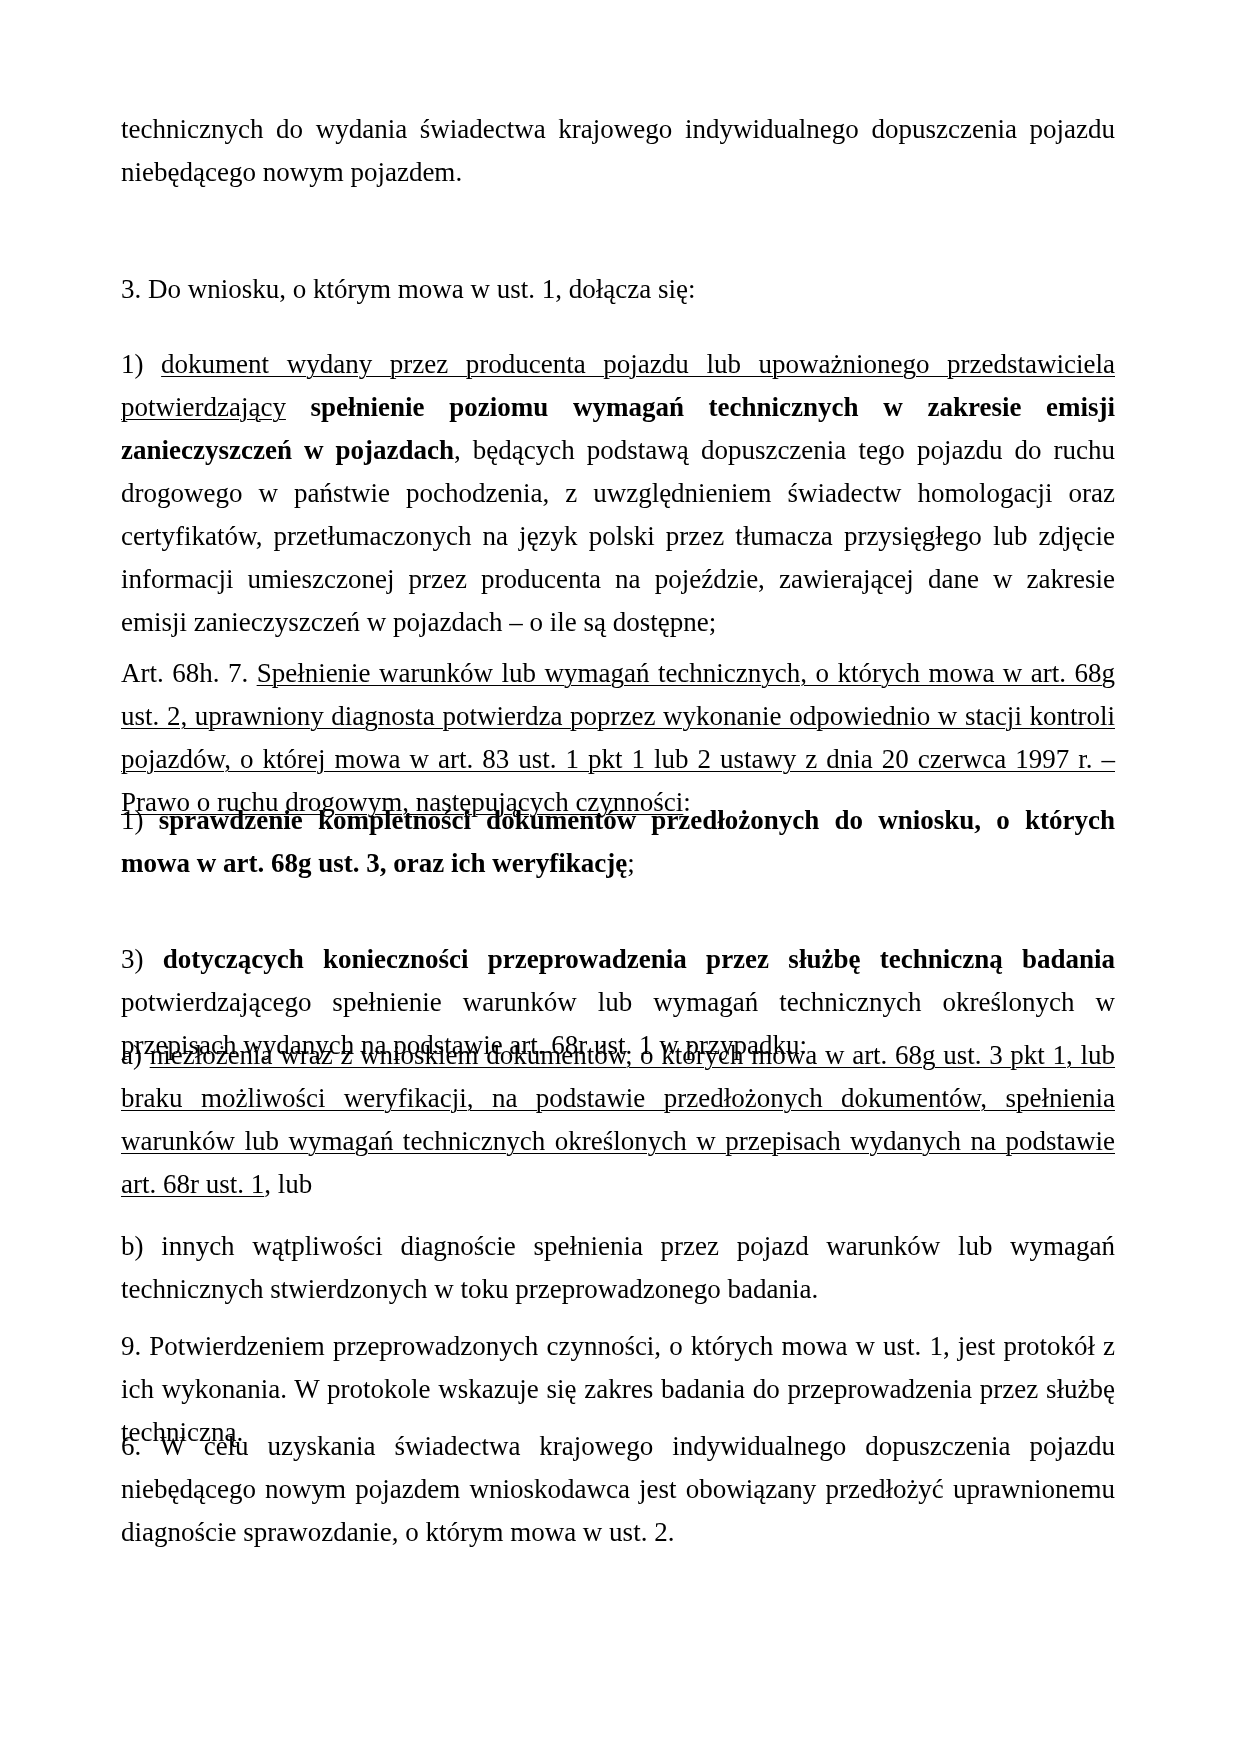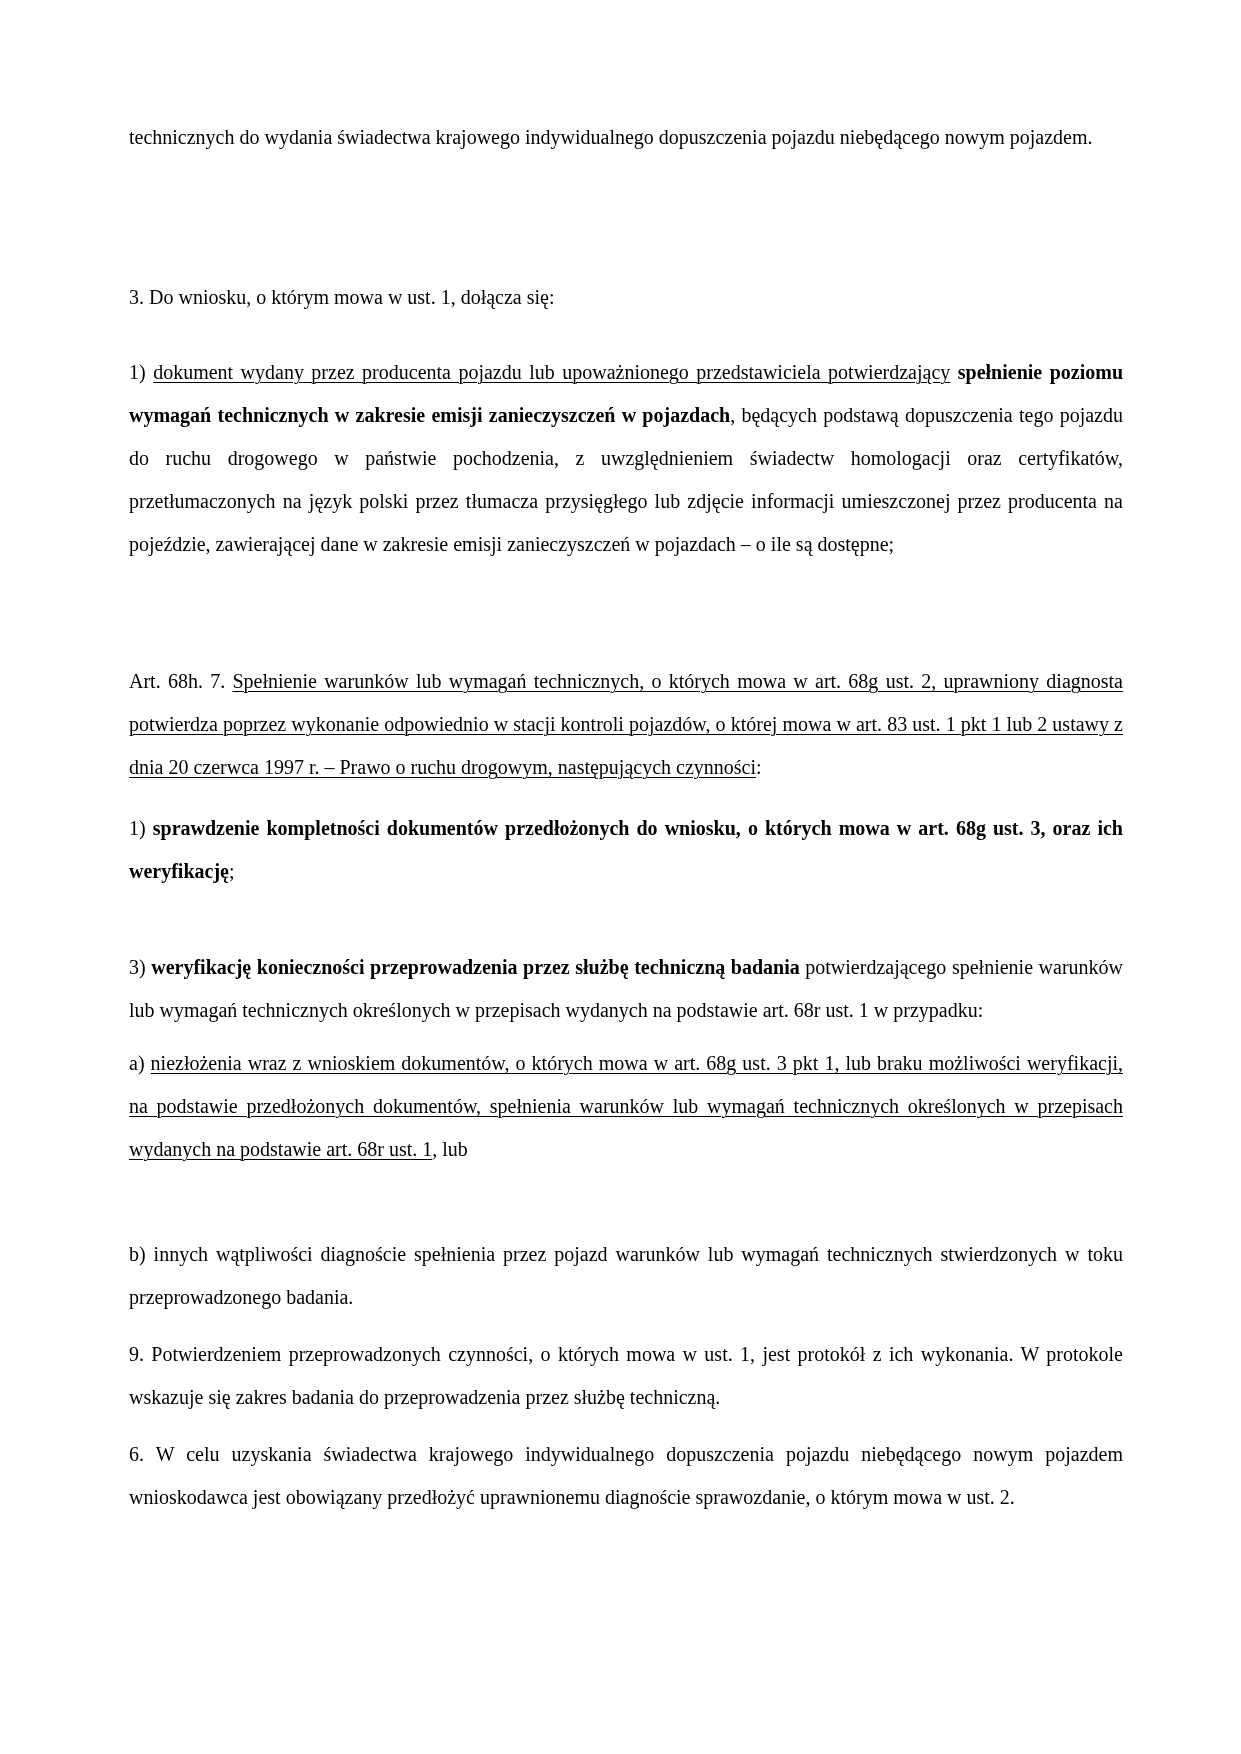--- a/index.html
+++ b/index.html
@@ -18,24 +18,24 @@
   .page {
     position: absolute;
     left: 117px;
     top: 0;
     width: 994px;
   }
   .p {
     position: absolute;
     left: 0;
     width: 994px;
-    font-size: 20px;
+    font-size: 27px;
     line-height: 43px;
     text-align: justify;
-    margin: 12px;
+    margin: 4px;
   }
   .u { text-decoration: underline; text-decoration-thickness: 1px; text-underline-offset: 3px; }
   .b { font-weight: bold; }
 </style>
 </head>
 <body>
 
 <div class="page">
 
   <p class="p" style="top:104px;">
@@ -52,21 +52,21 @@
 
   <p class="p" style="top:648px;">
     <span>Art. 68h. 7. </span><span class="u">Spełnienie warunków lub wymagań technicznych, o których mowa w art. 68g ust. 2, uprawniony diagnosta potwierdza poprzez wykonanie odpowiednio w stacji kontroli pojazdów, o której mowa w art. 83 ust. 1 pkt 1 lub 2 ustawy z dnia 20 czerwca 1997 r. – Prawo o ruchu drogowym, następujących czynności</span><span>:</span>
   </p>
 
   <p class="p" style="top:795px;">
     <span>1) </span><span class="b">sprawdzenie kompletności dokumentów przedłożonych do wniosku, o których mowa w art. 68g ust. 3, oraz ich weryfikację</span><span>;</span>
   </p>
 
   <p class="p" style="top:934px;">
-    <span>3) </span><span class="b">weryfikację konieczności przeprowadzenia przez służbę techniczną badania</span><span> potwierdzającego spełnienie warunków lub wymagań technicznych określonych w przepisach wydanych na podstawie art. 68r ust. 1 w przypadku:</span>
+    <span>3) </span><span class="b">dotyczących konieczności przeprowadzenia przez służbę techniczną badania</span><span> potwierdzającego spełnienie warunków lub wymagań technicznych określonych w przepisach wydanych na podstawie art. 68r ust. 1 w przypadku:</span>
   </p>
 
   <p class="p" style="top:1030px;">
     <span>a) </span><span class="u">niezłożenia wraz z wnioskiem dokumentów, o których mowa w art. 68g ust. 3 pkt 1, lub braku możliwości weryfikacji, na podstawie przedłożonych dokumentów, spełnienia warunków lub wymagań technicznych określonych w przepisach wydanych na podstawie art. 68r ust. 1</span><span>, lub</span>
   </p>
 
   <p class="p" style="top:1221px;">
     <span>b) innych wątpliwości diagnoście spełnienia przez pojazd warunków lub wymagań technicznych stwierdzonych w toku przeprowadzonego badania.</span>
   </p>
 

